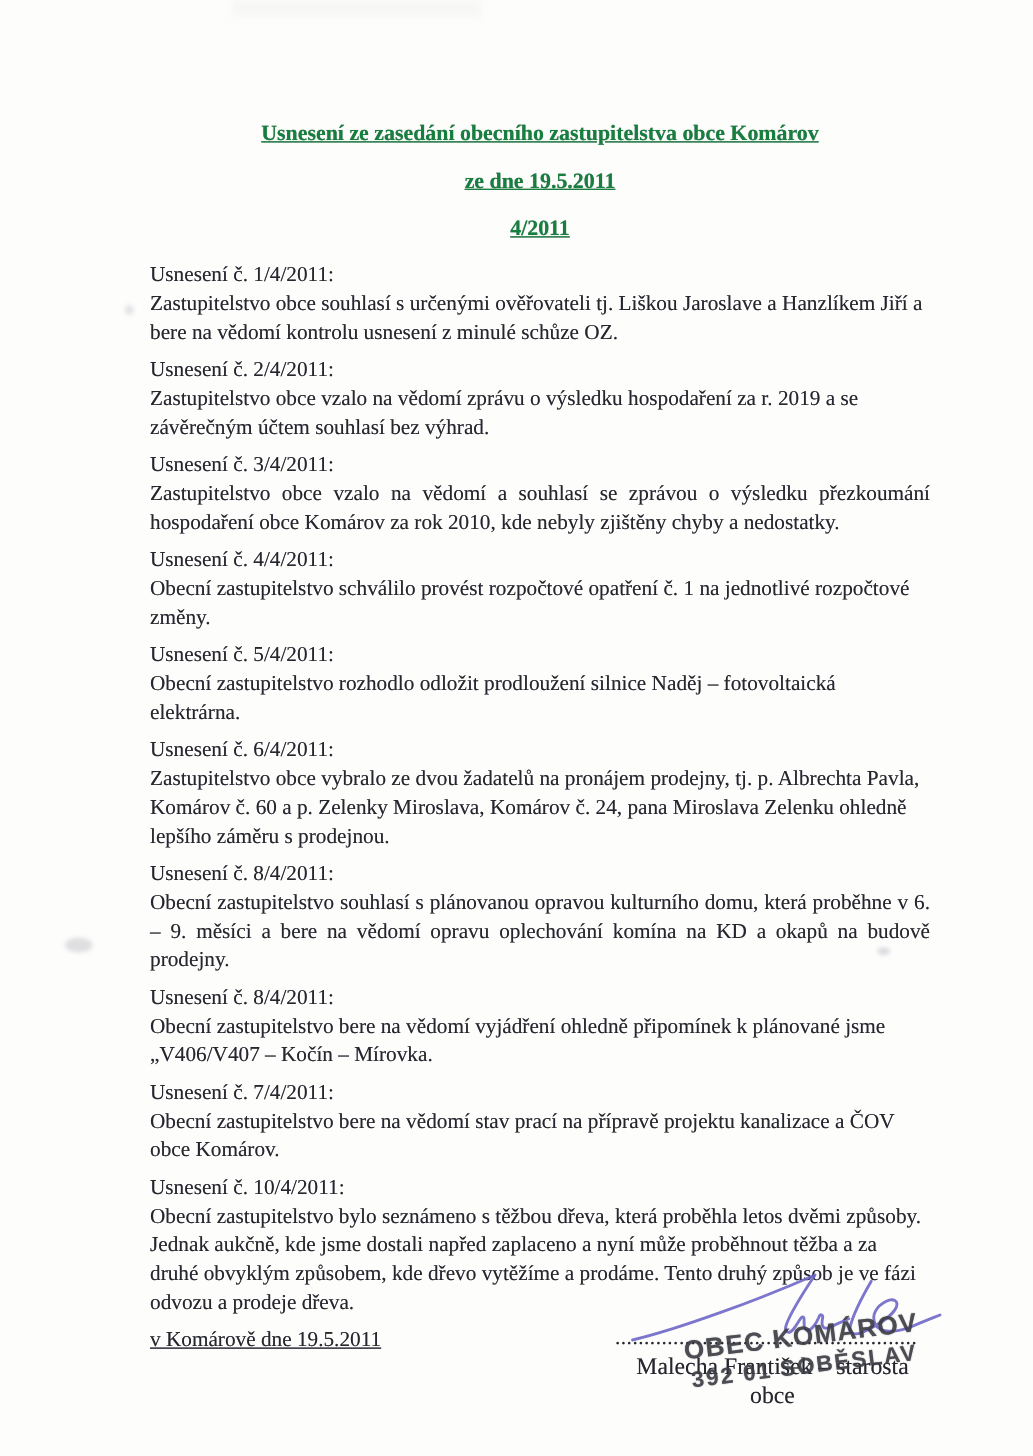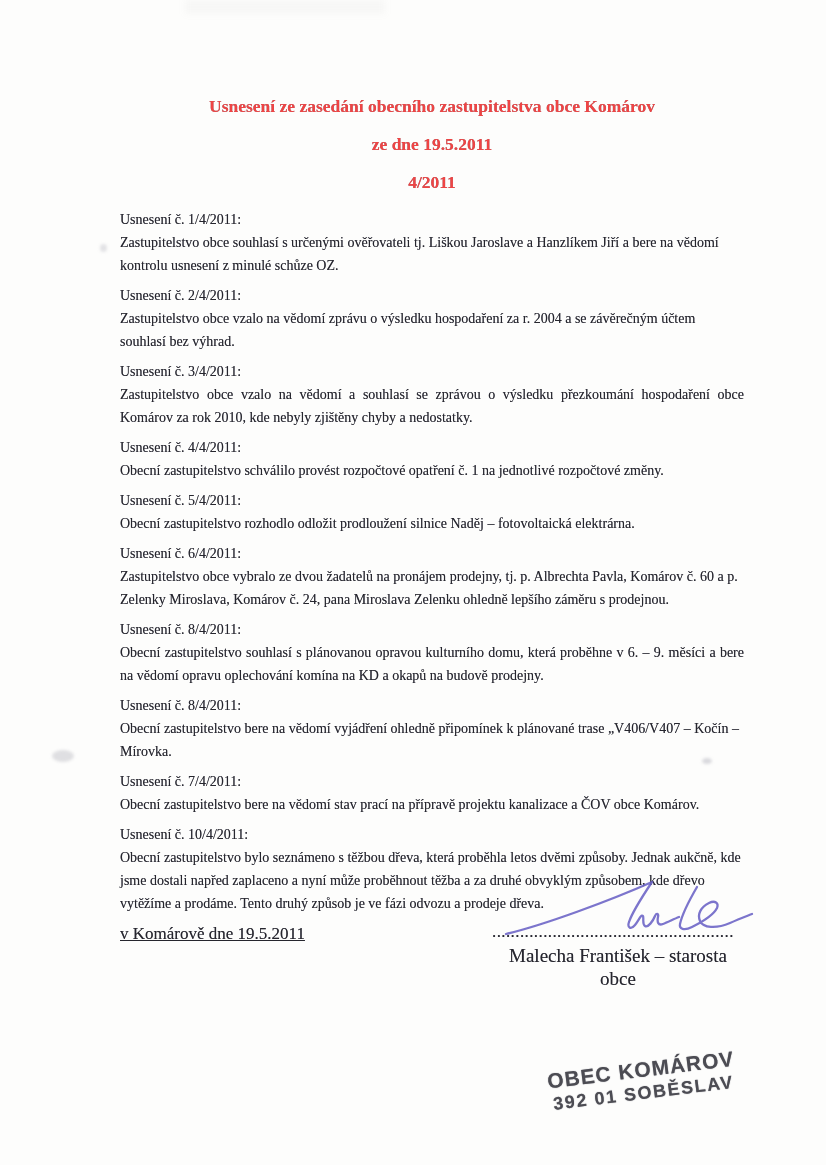--- a/index.html
+++ b/index.html
@@ -11,31 +11,32 @@
     font-family: "Liberation Serif", serif;
     color: #26262e;
   }
   .content {
     position: absolute; left: 120px; top: 0;
     width: 624px;
   }
   .title-block { text-align: center; padding-top: 96px; }
   .title-line {
     font-weight: bold;
+    text-decoration: underline;
     font-size: 17.5px;
     line-height: 20px;
-    color: #ef4444;
+    color: #15803d;
     text-shadow: 0 0 0.6px rgba(30,30,50,.55);
   }
   .t1 { margin: 0 0 18px; }
   .t2 { margin: 0 0 18px; }
   .t3 { margin: 0 0 16px; }
 
   .res {
-    font-size: 14px;
+    font-size: 17px;
     line-height: 23px;
     margin: 0 0 7px;
     text-shadow: 0 0 0.5px rgba(40,40,60,.5);
   }
   .res .body { white-space: normal; }
   .res .body.justify { text-align: justify; }
 
   .footer-row {
     display: flex;
     align-items: flex-start;
@@ -98,21 +99,21 @@
     <div class="title-line t3">4/2011</div>
   </div>
 
   <div class="res">
     <div class="head">Usnesení č. 1/4/2011:</div>
     <div class="body">Zastupitelstvo obce souhlasí s určenými ověřovateli tj. Liškou Jaroslave a Hanzlíkem Jiří a bere na vědomí kontrolu usnesení z minulé schůze OZ.</div>
   </div>
 
   <div class="res">
     <div class="head">Usnesení č. 2/4/2011:</div>
-    <div class="body">Zastupitelstvo obce vzalo na vědomí zprávu o výsledku hospodaření za r. 2004 a se závěrečným účtem souhlasí bez výhrad.</div>
+    <div class="body">Zastupitelstvo obce vzalo na vědomí zprávu o výsledku hospodaření za r. 2019 a se závěrečným účtem souhlasí bez výhrad.</div>
   </div>
 
   <div class="res">
     <div class="head">Usnesení č. 3/4/2011:</div>
     <div class="body justify">Zastupitelstvo obce vzalo na vědomí a souhlasí se zprávou o výsledku přezkoumání hospodaření obce Komárov za rok 2010, kde nebyly zjištěny chyby a nedostatky.</div>
   </div>
 
   <div class="res">
     <div class="head">Usnesení č. 4/4/2011:</div>
     <div class="body">Obecní zastupitelstvo schválilo provést rozpočtové opatření č. 1 na jednotlivé rozpočtové změny.</div>
@@ -128,21 +129,21 @@
     <div class="body">Zastupitelstvo obce vybralo ze dvou žadatelů na pronájem prodejny, tj. p. Albrechta Pavla, Komárov č. 60 a p. Zelenky Miroslava, Komárov č. 24, pana Miroslava Zelenku ohledně lepšího záměru s prodejnou.</div>
   </div>
 
   <div class="res">
     <div class="head">Usnesení č. 8/4/2011:</div>
     <div class="body justify">Obecní zastupitelstvo souhlasí s plánovanou opravou kulturního domu, která proběhne v 6. – 9. měsíci a bere na vědomí opravu oplechování komína na KD a okapů na budově prodejny.</div>
   </div>
 
   <div class="res">
     <div class="head">Usnesení č. 8/4/2011:</div>
-    <div class="body">Obecní zastupitelstvo bere na vědomí vyjádření ohledně připomínek k plánované trase „V406/V407 – Kočín – Mírovka.</div>
+    <div class="body">Obecní zastupitelstvo bere na vědomí vyjádření ohledně připomínek k plánované jsme „V406/V407 – Kočín – Mírovka.</div>
   </div>
 
   <div class="res">
     <div class="head">Usnesení č. 7/4/2011:</div>
     <div class="body">Obecní zastupitelstvo bere na vědomí stav prací na přípravě projektu kanalizace a ČOV obce Komárov.</div>
   </div>
 
   <div class="res">
     <div class="head">Usnesení č. 10/4/2011:</div>
     <div class="body">Obecní zastupitelstvo bylo seznámeno s těžbou dřeva, která proběhla letos dvěmi způsoby. Jednak aukčně, kde jsme dostali napřed zaplaceno a nyní může proběhnout těžba a za druhé obvyklým způsobem, kde dřevo vytěžíme a prodáme. Tento druhý způsob je ve fázi odvozu a prodeje dřeva.</div>

